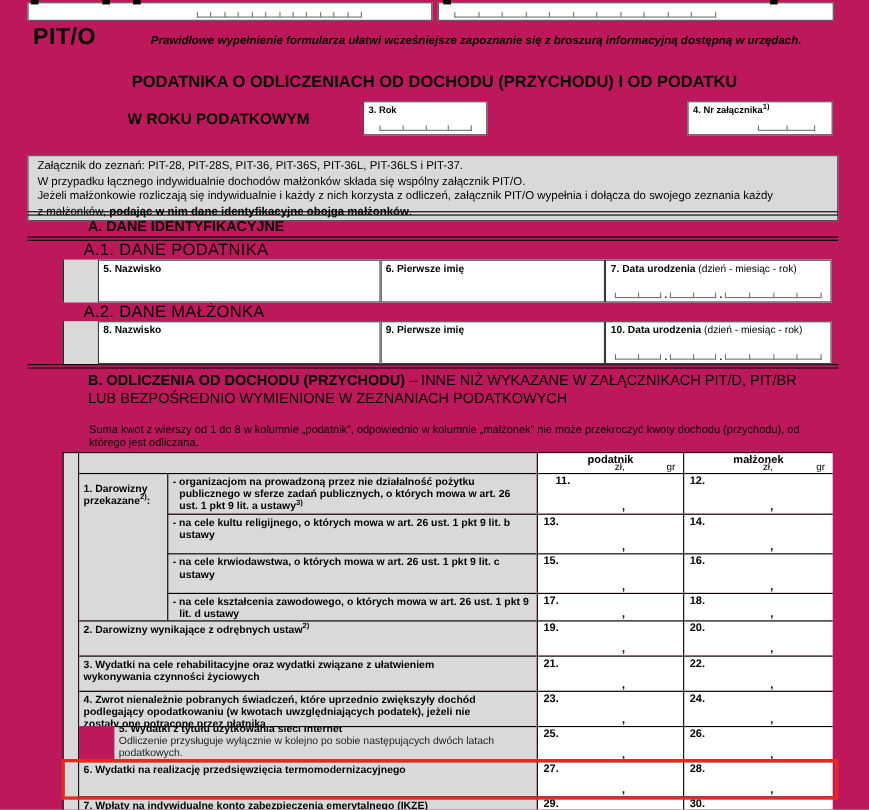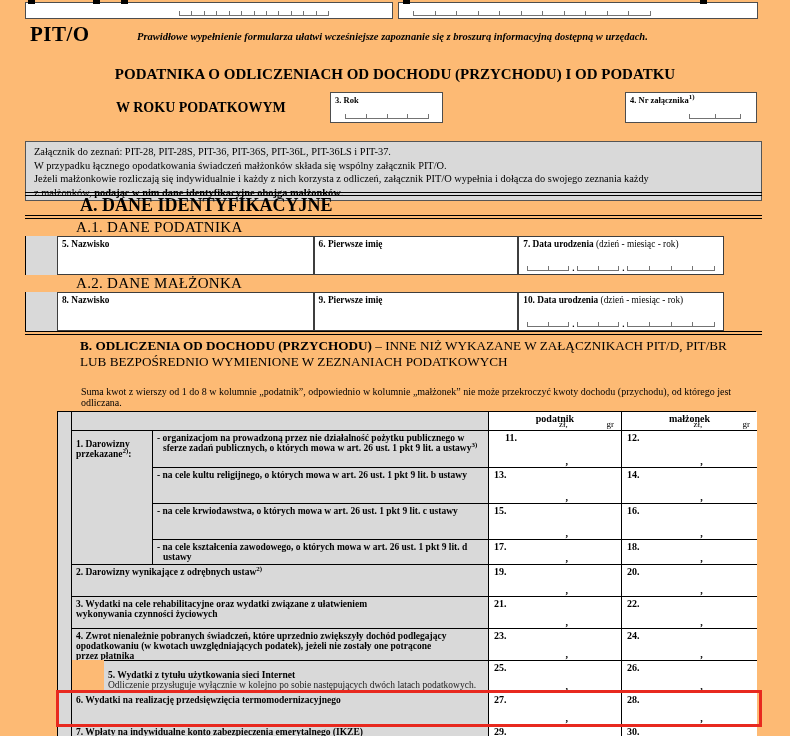--- a/index.html
+++ b/index.html
@@ -1,19 +1,19 @@
 <!DOCTYPE html>
 <html><head>
 <meta charset="utf-8">
 <style>
   * { margin:0; padding:0; box-sizing:border-box; }
   body { background:#fff; }
   .page {
     position:relative; width:790px; height:736px; overflow:hidden;
-    font-family:Liberation Serif, serif; color:#000; background:#fdba74;
+    font-family:Liberation Sans, sans-serif; color:#000; background:#be185d;
   }
   sup { font-size:7px; vertical-align:super; line-height:0; }
 
   
   .tbox { position:absolute; top:2px; height:17px; border:1.5px solid #4d4d4d; background:#fff; }
   .tbox-l { left:25px; width:368px; }
   .tbox-r { left:398px; width:360px; }
   .mark { position:absolute; top:0; height:4px; width:7px; background:#000; }
 
   .comb { display:flex; align-items:flex-end; }
@@ -35,24 +35,24 @@
   .tbox .comb { position:absolute; bottom:2px; height:9px; }
 
   .note-box {
     position:absolute; top:141px; left:25px; width:737px; height:60px;
     background:#d9d9d9; border:1px solid #555; font-size:10.4px; line-height:13.5px; padding:3px 8px;
   }
 
   
   .lower { position:absolute; top:192px; left:25px; width:737px; }
   .drule { height:4px; border-top:1.4px solid #000; border-bottom:1.4px solid #000; }
-  .sec-title { font-size:18px; font-weight:700; line-height:15px; padding:2px 0 2px 55px; }
+  .sec-title { font-size:13px; font-weight:700; line-height:15px; padding:2px 0 2px 55px; }
   .sub-title { font-size:15px; font-weight:400; line-height:15px; padding:1px 0 1px 51px; letter-spacing:.3px; }
 
-  .fields-row { width:699px; height:39px; display:flex; background:#d9d9d9; border-left:1px solid #000; }
+  .fields-row { margin-left:32px; width:699px; height:39px; display:flex; background:#d9d9d9; border-left:1px solid #000; }
   .fgut { width:31px; }
   .fcell { background:#fff; border:1.5px solid #3d3d3d; font-size:9.3px; font-weight:700; padding:2px 0 0 4px; position:relative; }
   .fc-a { width:257px; } .fc-b { width:205px; } .fc-c { width:206px; }
   .fcell .hint { font-weight:400; }
   .datecomb { position:absolute; left:8px; right:8px; bottom:3px; display:flex; align-items:flex-end; height:9px; }
   .datecomb .comb { height:8px; }
   .dg2 { width:42px; } .dg4 { width:86px; flex:1; }
   .dsep { width:8px; text-align:center; font-size:9px; line-height:5px; }
 
   .b-header { padding:3px 0 0 55px; }
@@ -145,21 +145,21 @@
   <div class="hbox zal-box">
     <span class="flabel"><span>4. Nr załącznika</span><sup>1)</sup></span>
     <div class="comb">
         <i></i>
         <i></i>
       </div>
   </div>
 
   <div class="note-box">
     <div>Załącznik do zeznań: PIT-28, PIT-28S, PIT-36, PIT-36S, PIT-36L, PIT-36LS i PIT-37.</div>
-    <div>W przypadku łącznego opodatkowania świadczeń małżonków składa się wspólny załącznik PIT/O.</div>
+    <div>W przypadku łącznego indywidualnie dochodów małżonków składa się wspólny załącznik PIT/O.</div>
     <div>Jeżeli małżonkowie rozliczają się indywidualnie i każdy z nich korzysta z odliczeń, załącznik PIT/O wypełnia i dołącza do swojego zeznania każdy</div>
     <div><span>z małżonków, </span><b>podając w nim dane identyfikacyjne obojga małżonków</b><span>.</span></div>
   </div>
 
   <div class="lower">
     <div class="drule"></div>
     <div class="sec-title">A. DANE IDENTYFIKACYJNE</div>
     <div class="drule"></div>
 
     <div class="sub-title">A.1. DANE PODATNIKA</div>

